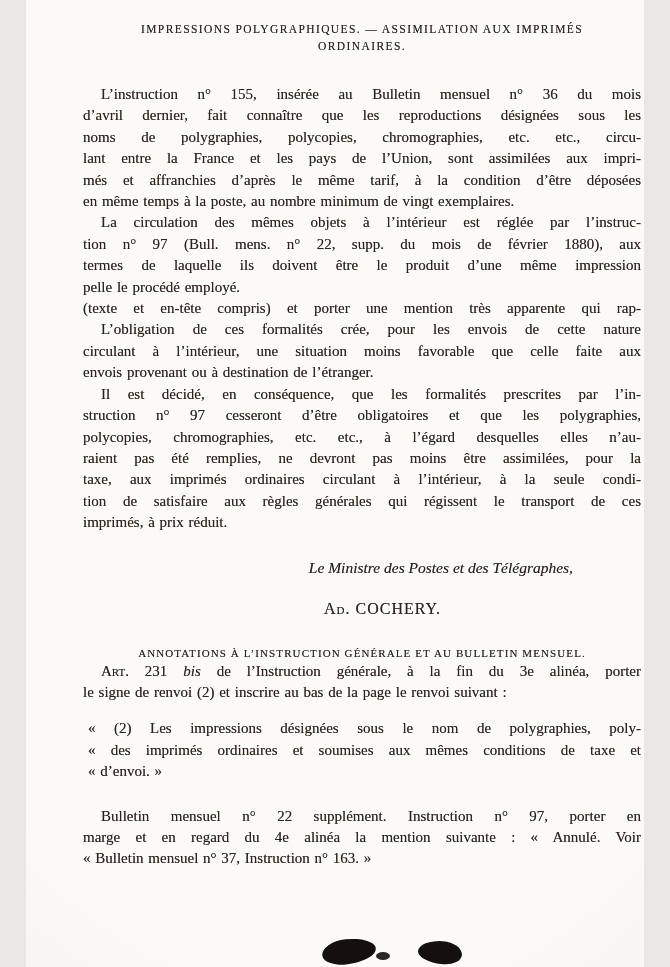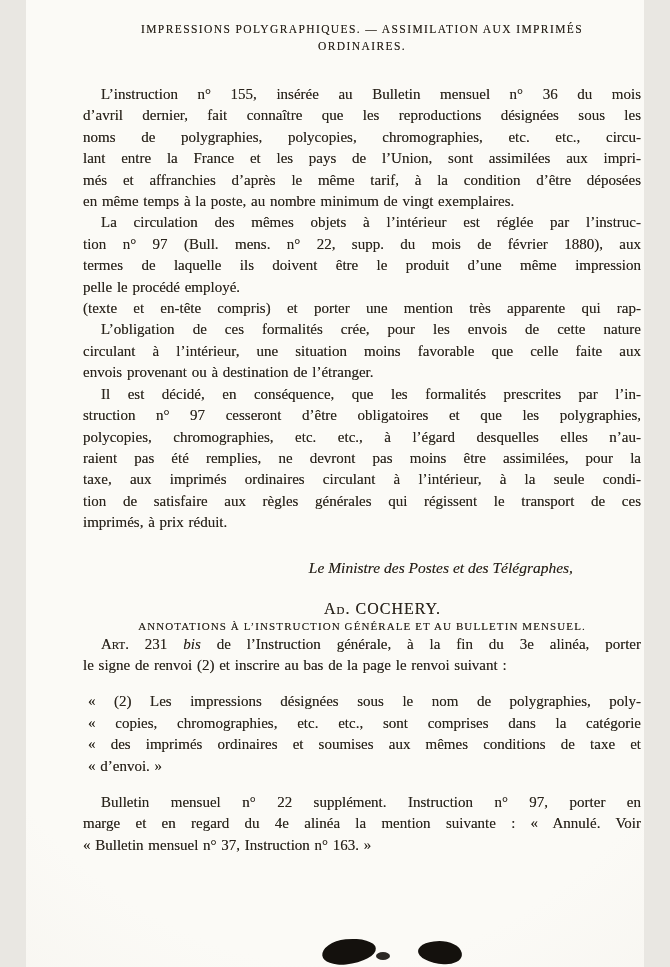--- a/index.html
+++ b/index.html
@@ -53,29 +53,30 @@
     margin-top: 20px;
     font-size: 16px;
     font-variant: small-caps;
     letter-spacing: 1px;
     line-height: 21px;
     text-align: right;
     padding-right: 200px;
   }
 
   .annot-heading {
+    margin-top: 27px;
     text-align: center;
     font-size: 11px;
     letter-spacing: 1.1px;
     line-height: 15px;
   }
 
   .art { }
   .footnote { margin-top: 15px; padding-left: 5px; }
-  .bulletin { margin-top: 15px; }
+  .bulletin { margin-top: 23px; }
 
   .sc { font-variant: small-caps; }
   .it { font-style: italic; }
 
   .artifact { position: absolute; background: #14110d; }
   .ink-blot-a {
     left: 296px; top: 939px; width: 54px; height: 25px;
     border-radius: 46% 54% 58% 42% / 55% 48% 52% 45%;
     transform: rotate(-6deg);
   }
@@ -143,21 +144,20 @@
 
     <div class="annot-heading">ANNOTATIONS À L’INSTRUCTION GÉNÉRALE ET AU BULLETIN MENSUEL.</div>
 
     <div class="paragraph art">
       <div class="pline indent"><span class="sc">Art.</span> <span>231</span> <span class="it">bis</span> <span>de l’Instruction générale, à la fin du 3e alinéa, porter</span></div>
       <div class="pline lastline">le signe de renvoi (2) et inscrire au bas de la page le renvoi suivant :</div>
     </div>
 
     <div class="paragraph footnote">
         <div class="pline">« (2) Les impressions désignées sous le nom de polygraphies, poly-</div>
-        <div class="pline">« copies, chromographies, etc. etc., sont comprises dans la catégorie</div>
         <div class="pline">« des imprimés ordinaires et soumises aux mêmes conditions de taxe et</div>
         <div class="pline lastline">« d’envoi. »</div>
       </div>
 
     <div class="paragraph bulletin">
         <div class="pline indent">Bulletin mensuel n° 22 supplément. Instruction n° 97, porter en</div>
         <div class="pline">marge et en regard du 4e alinéa la mention suivante : « Annulé. Voir</div>
         <div class="pline lastline">« Bulletin mensuel n° 37, Instruction n° 163. »</div>
       </div>
 

